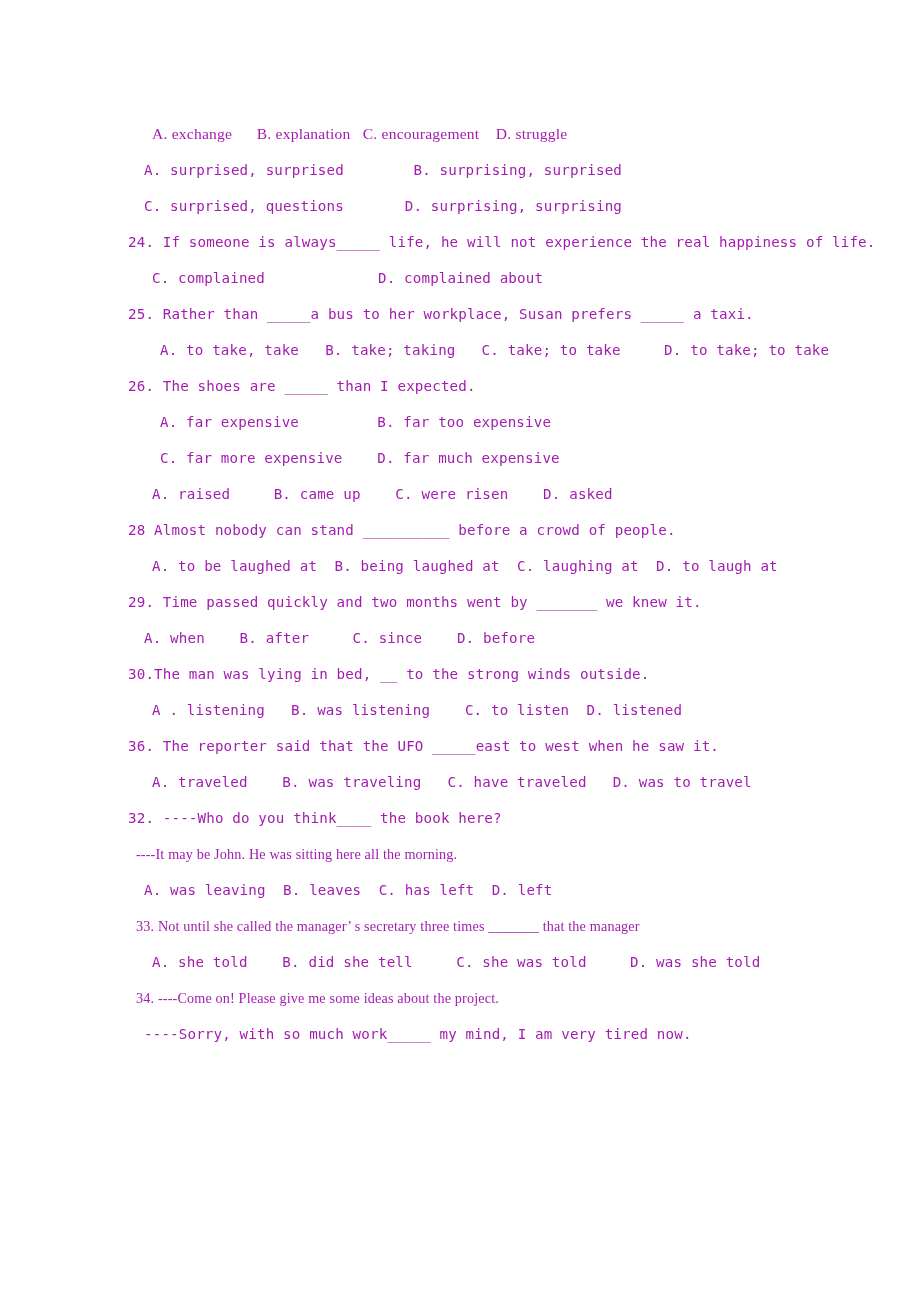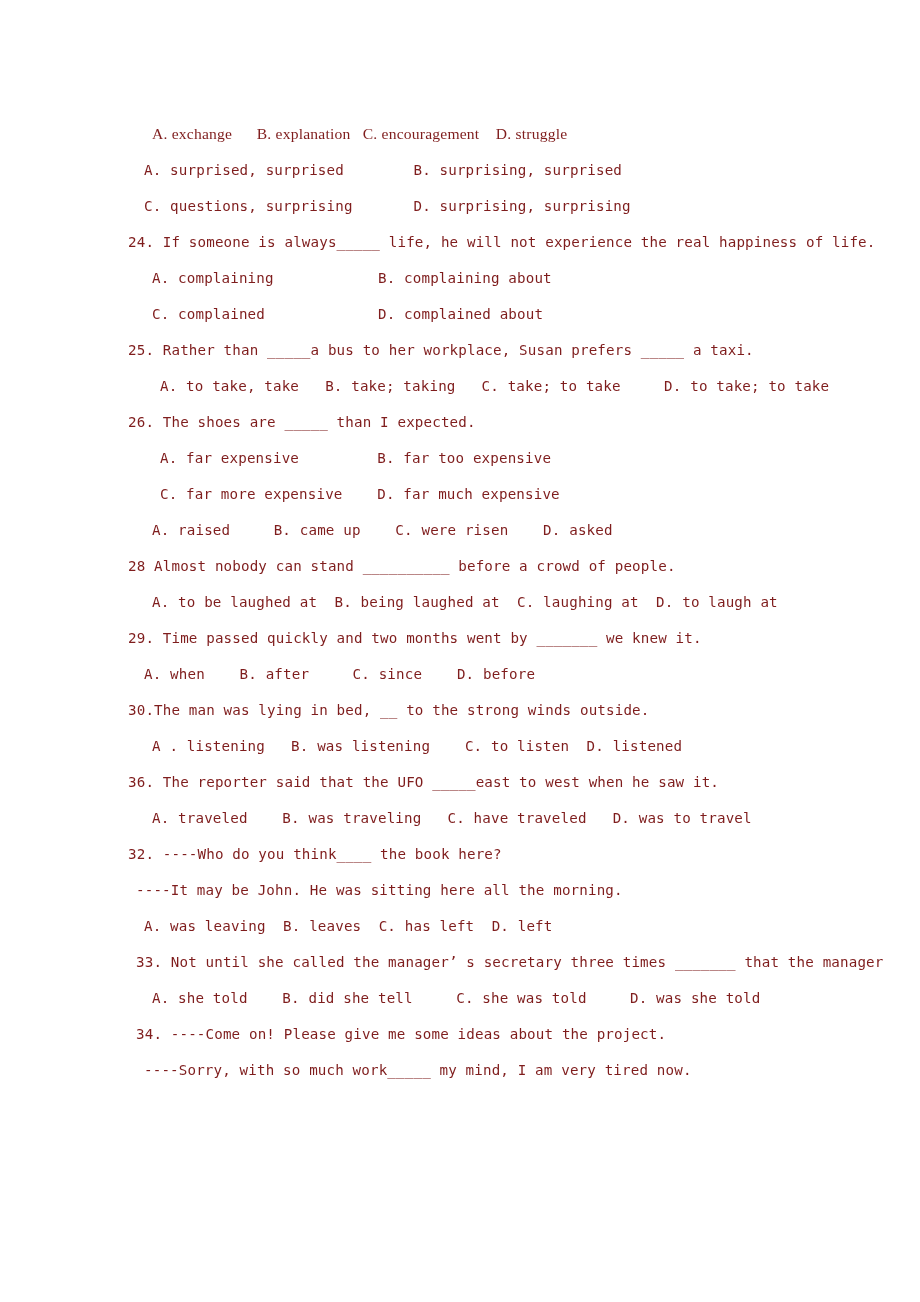--- a/index.html
+++ b/index.html
@@ -31,47 +31,46 @@
     width: 700px;
   }
 
   .line {
     font-family: "DejaVu Sans Mono", "Liberation Mono", monospace;
     font-size: 14.2px;
     line-height: 36px;
     height: 36px;
     white-space: pre;
     letter-spacing: 0.15px;
-    color: #7f1d1d;
+    color: #a21caf;
   }
 
   
   .line.proportional {
     font-family: "Liberation Serif", "DejaVu Serif", serif;
     font-size: 15.6px;
     letter-spacing: 0.2px;
   }
 
   
   .ind-0  { padding-left: 0px;  }
-  .ind-1  { padding-left: 8px;  }
+  .ind-1  { padding-left: 8px; font-family: Liberation Serif, serif;  }
   .ind-2  { padding-left: 16px; }
   .ind-3  { padding-left: 24px; }
   .ind-4  { padding-left: 32px; }
 </style>
 </head>
 <body>
 
 <div id="page">
   <div id="content">
       <div class="line ind-3 proportional">A. exchange      B. explanation   C. encouragement    D. struggle</div>
       <div class="line ind-2">A. surprised, surprised        B. surprising, surprised</div>
-      <div class="line ind-2">C. questions, surprising       D. surprising, surprising</div>
+      <div class="line ind-2">C. surprised, questions       D. surprising, surprising</div>
       <div class="line ind-0">24. If someone is always_____ life, he will not experience the real happiness of life.</div>
-      <div class="line ind-3">A. complaining            B. complaining about</div>
       <div class="line ind-3">C. complained             D. complained about</div>
       <div class="line ind-0">25. Rather than _____a bus to her workplace, Susan prefers _____ a taxi.</div>
       <div class="line ind-4">A. to take, take   B. take; taking   C. take; to take     D. to take; to take</div>
       <div class="line ind-0">26. The shoes are _____ than I expected.</div>
       <div class="line ind-4">A. far expensive         B. far too expensive</div>
       <div class="line ind-4">C. far more expensive    D. far much expensive</div>
       <div class="line ind-3">A. raised     B. came up    C. were risen    D. asked</div>
       <div class="line ind-0">28 Almost nobody can stand __________ before a crowd of people.</div>
       <div class="line ind-3">A. to be laughed at  B. being laughed at  C. laughing at  D. to laugh at</div>
       <div class="line ind-0">29. Time passed quickly and two months went by _______ we knew it.</div>

